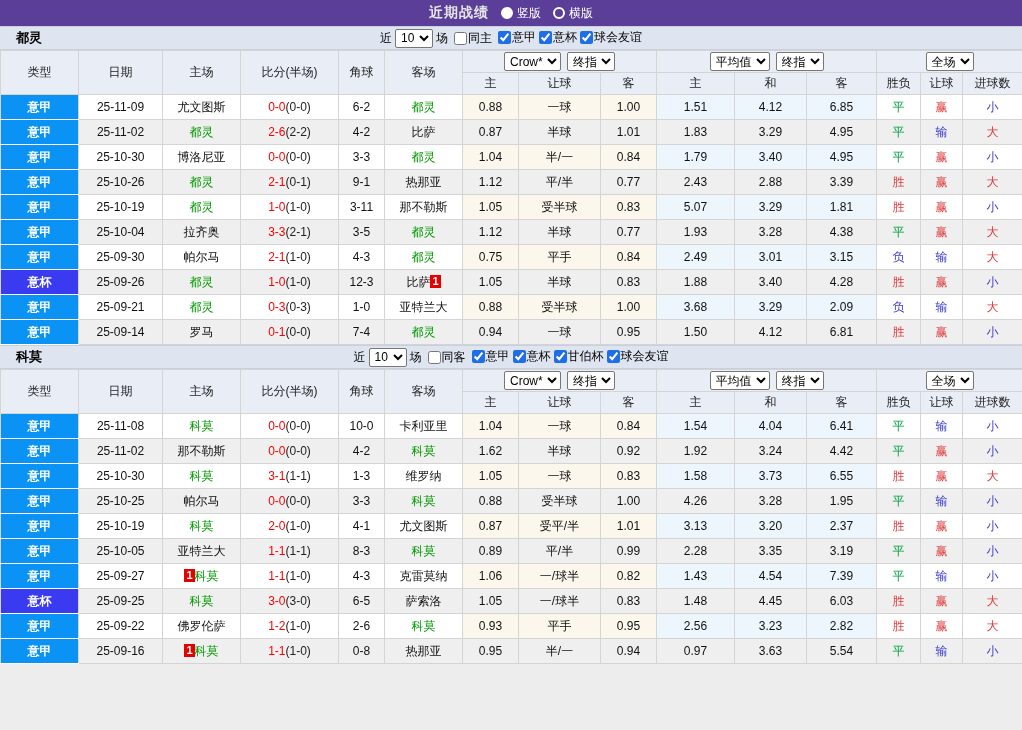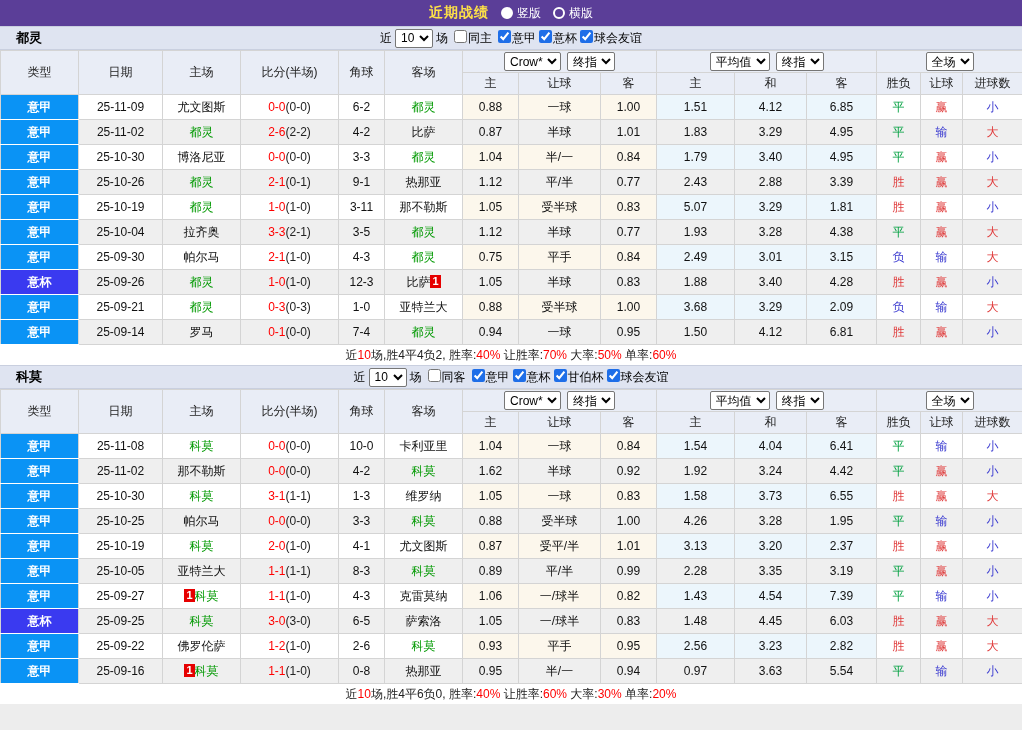--- a/index.html
+++ b/index.html
@@ -1,32 +1,32 @@
 <!DOCTYPE html>
 <html><head>
 <meta charset="utf-8">
 <style>
   * { box-sizing: border-box; }
   body { margin:0; background:#ededed; font-family:"Liberation Sans","DejaVu Sans",sans-serif; }
   .page { width:1022px; background:#fff; }
 
   
   .topbar { height:26px; background:#5b3e98; display:flex; align-items:center; justify-content:center; gap:12px; }
-  .ttl { color:#fde047; font-weight:bold; font-size:14px; letter-spacing:1px; }
+  .ttl { color:#e5e5e5; font-weight:bold; font-size:14px; letter-spacing:1px; }
   .radio { display:inline-flex; align-items:center; gap:4px; color:#fff; font-size:12px; cursor:pointer; }
   .rdot { width:12px; height:12px; border:2px solid #fff; border-radius:50%; display:inline-block; }
   .rdot.sel { background:#fff; }
 
   
   .secbar { height:24px; background:#dfe4f1; border-top:1px solid #c9cfdf; border-bottom:1px solid #c9cfdf;
             display:flex; align-items:center; position:relative; }
   .team { font-weight:bold; font-size:13px; color:#000; margin-left:16px; z-index:1; }
   .filters { position:absolute; left:0; right:0; display:flex; justify-content:center; align-items:center; gap:3px; font-size:12px; color:#000; }
   select { font-size:12px; height:19px; border:1px solid #767676; background:#fff; border-radius:2px; padding:0 1px; }
-  .chk { display:inline-flex; cursor:pointer; }
+  .chk { display:inline-flex; align-items:center; cursor:pointer; }
   input[type=checkbox] { width:13px; height:13px; accent-color:#1e6ee8; margin:0 1px 0 3px; }
 
   
   table { border-collapse:collapse; table-layout:fixed; width:1022px; }
   th, td { border:1px solid #d4d4d4; text-align:center; white-space:nowrap; overflow:hidden; padding:0; }
   thead th { background:#e9edf6; height:22px; font-weight:normal; font-size:12px; color:#222; }
   .hsel { display:flex; justify-content:center; align-items:center; gap:6px; }
   tbody td { height:25px; font-size:12px; color:#111; }
   tbody tr:nth-child(even) td { background:#efefef; }
   tbody tr:nth-child(odd) td.c-ah { background:#fcf7ec; }
@@ -306,21 +306,20 @@
           <td class="c-ah">0.95</td>
           <td class="c-eu">1.50</td>
           <td class="c-eu">4.12</td>
           <td class="c-eu">6.81</td>
           <td class="res c-red">胜</td>
           <td class="res c-red">赢</td>
           <td class="res c-blue">小</td>
         </tr>
       </tbody>
   </table>
-  <div class="summary"><span>近</span><span class="red">10</span><span>场,胜4平4负2, 胜率:</span><span class="red">40%</span><span> 让胜率:</span><span class="red">70%</span><span> 大率:</span><span class="red">50%</span><span> 单率:</span><span class="red">60%</span></div>
 
   <div class="secbar">
     <span class="team">科莫</span>
     <div class="filters">
       <span>近</span>
       <select><option>10</option></select>
       <span>场</span>
       <label class="chk">
         <input type="checkbox" style="">
         <span>同客</span>
@@ -563,15 +562,14 @@
           <td class="c-ah">0.94</td>
           <td class="c-eu">0.97</td>
           <td class="c-eu">3.63</td>
           <td class="c-eu">5.54</td>
           <td class="res c-green">平</td>
           <td class="res c-blue">输</td>
           <td class="res c-blue">小</td>
         </tr>
       </tbody>
   </table>
-  <div class="summary"><span>近</span><span class="red">10</span><span>场,胜4平6负0, 胜率:</span><span class="red">40%</span><span> 让胜率:</span><span class="red">60%</span><span> 大率:</span><span class="red">30%</span><span> 单率:</span><span class="red">20%</span></div>
 
 </div>
 
 </body></html>

